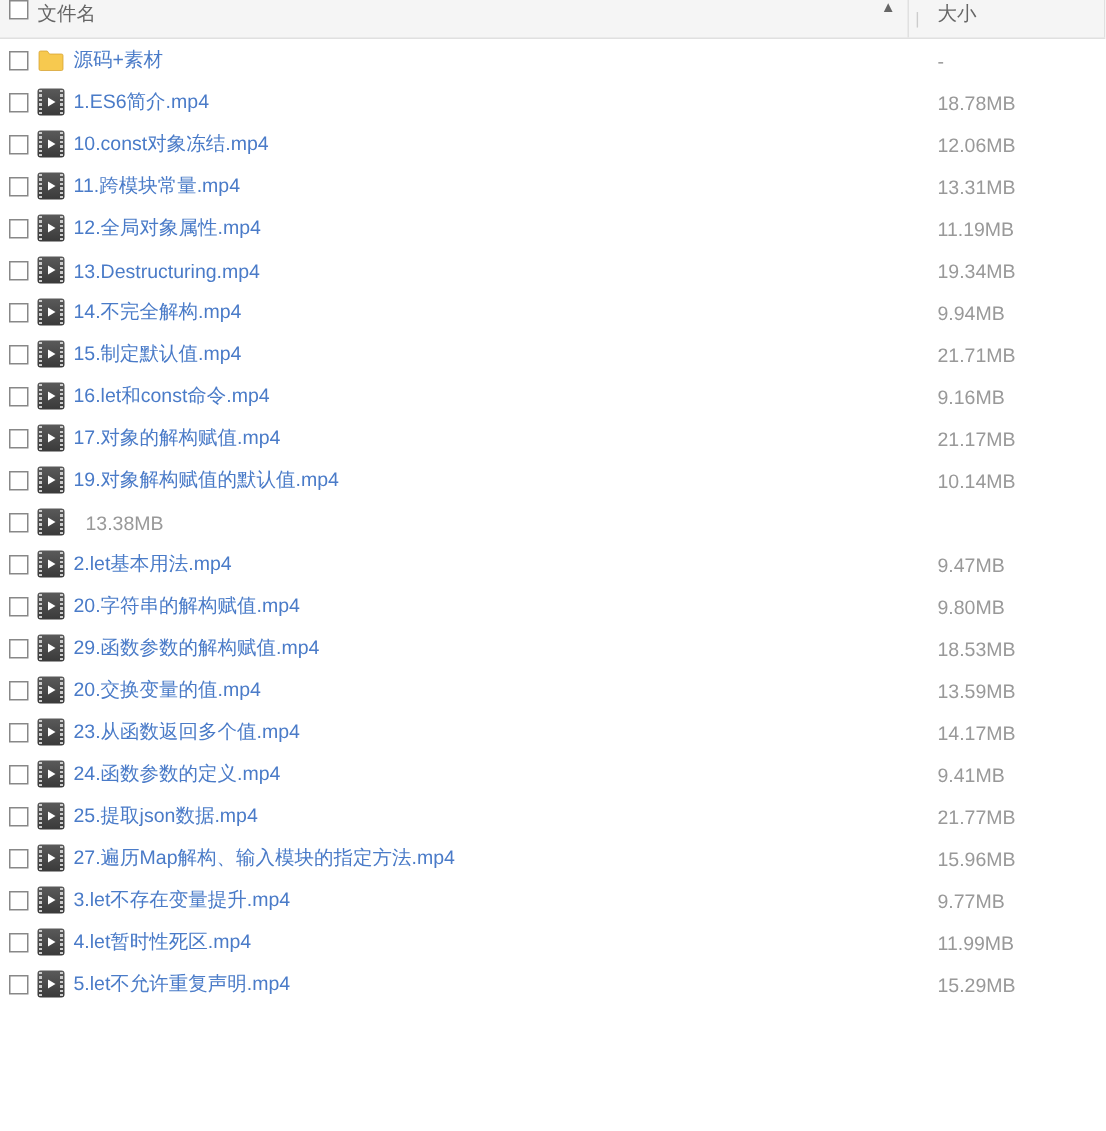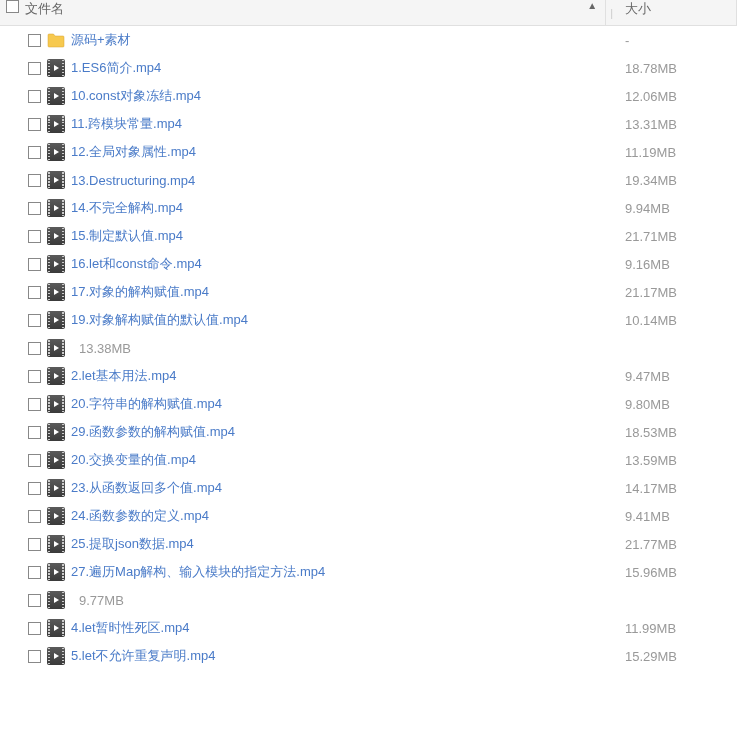--- a/index.html
+++ b/index.html
@@ -48,21 +48,20 @@
       color: #666;
       flex: 1;
     }
     .sort-arrow {
       color: #666;
       font-size: 10px;
       padding-right: 8px;
     }
     .file-list {
       background: #fff;
-      margin-left: 22px;
     }
     .file-row {
       display: flex;
       align-items: center;
       height: 28px;
       padding-left: 6px;
     }
     .row-checkbox {
       width: 13px;
       height: 13px;
@@ -310,20 +309,21 @@
         <span class="video-play"></span>
       </span>
       <span class="file-name">27.遍历Map解构、输入模块的指定方法.mp4</span>
       <span class="file-size">15.96MB</span>
     </div>
     <div class="file-row">
       <span class="row-checkbox"></span>
       <span class="file-icon video-icon">
         <span class="video-play"></span>
       </span>
+      <span class="file-name">3.let不存在变量提升.mp4</span>
       <span class="file-size">9.77MB</span>
     </div>
     <div class="file-row">
       <span class="row-checkbox"></span>
       <span class="file-icon video-icon">
         <span class="video-play"></span>
       </span>
       <span class="file-name">4.let暂时性死区.mp4</span>
       <span class="file-size">11.99MB</span>
     </div>

